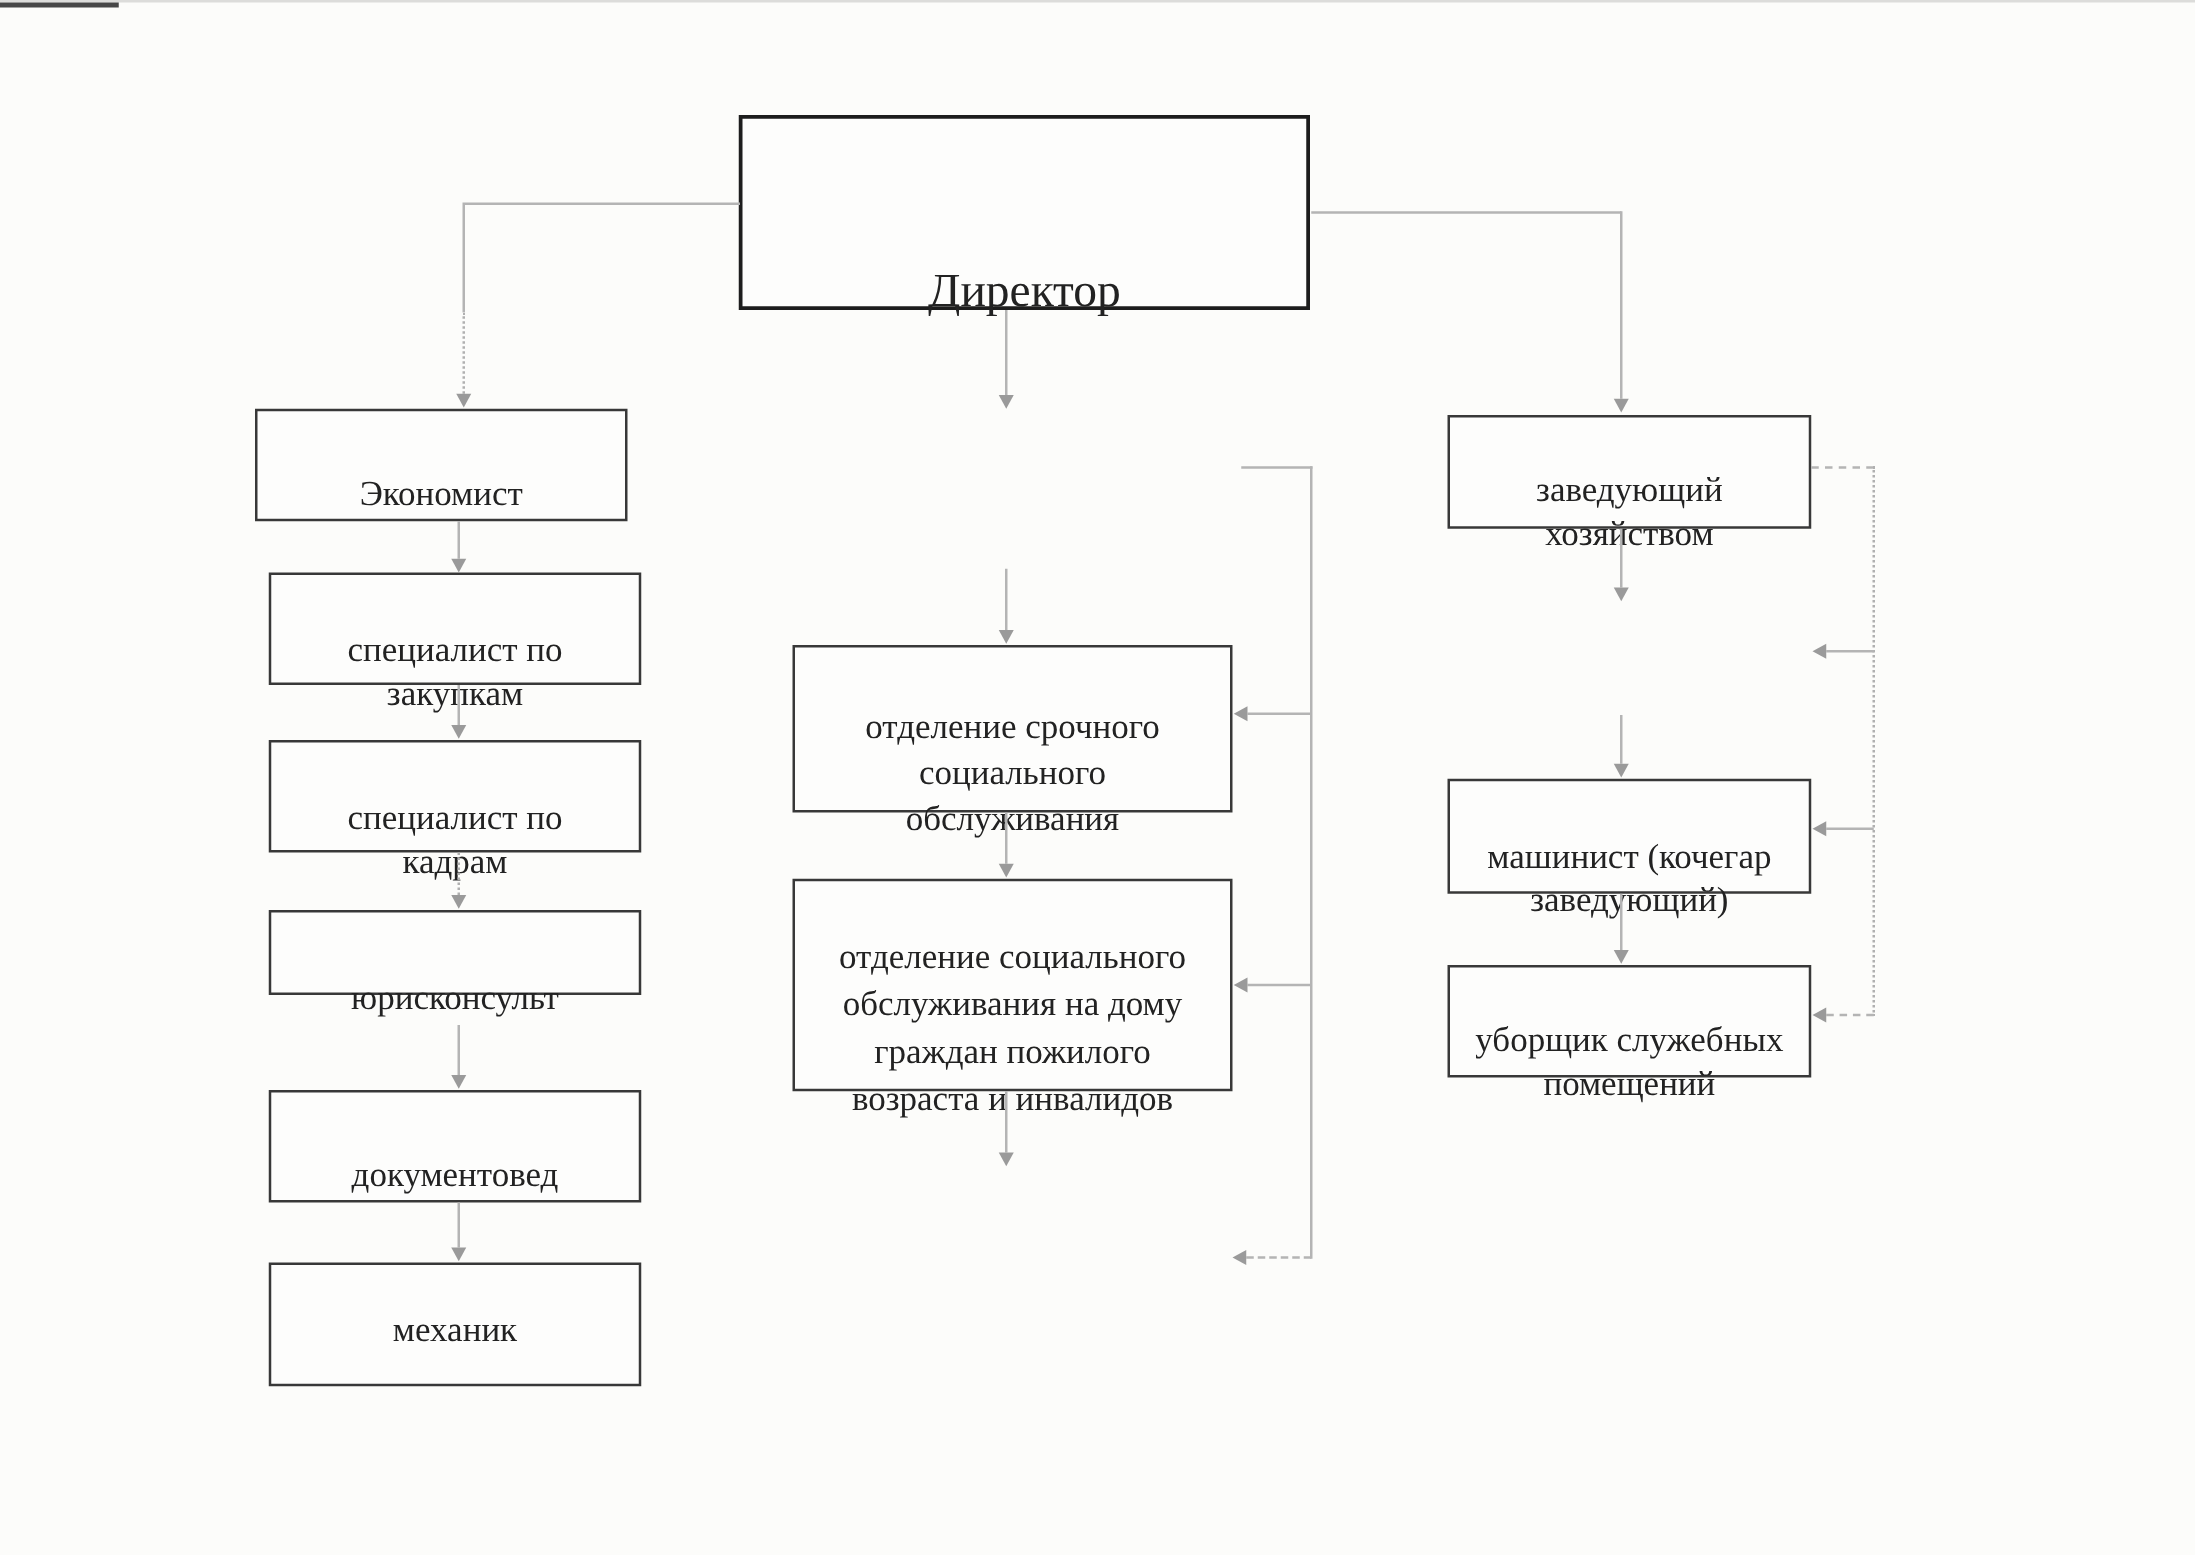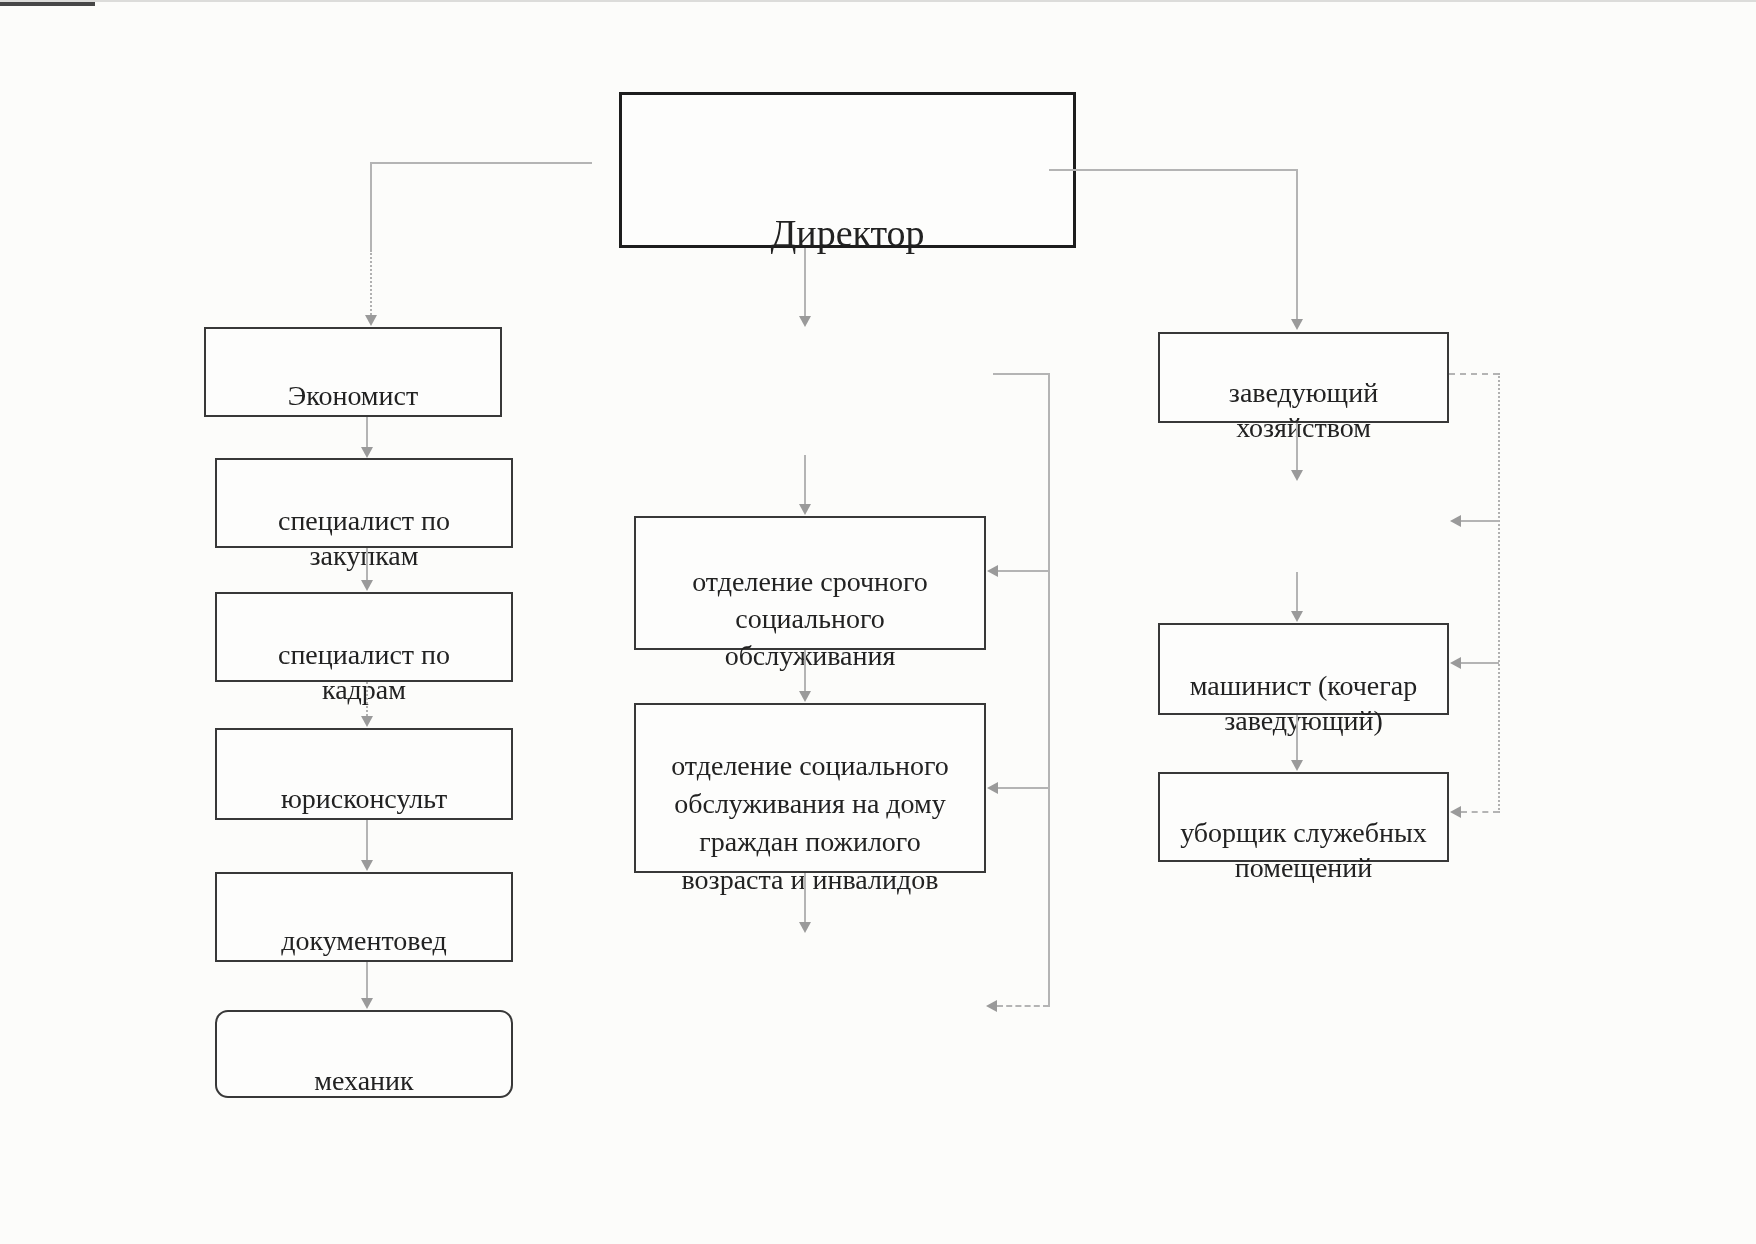--- a/index.html
+++ b/index.html
@@ -42,42 +42,42 @@
   .edge-line{position:absolute;background:#dcdcda;}
 </style>
 </head>
 <body>
 
 <div id="canvas">
 
   <div class="edge-line" style="left:0;top:0;width:1756px;height:2px;"></div>
   <div class="artifact-strip" style="left:0;top:2px;width:95px;height:4px;"></div>
 
-  <div class="box director" style="left:619px;top:92px;width:457px;height:156px;padding-top:72px;">
+  <div class="box director" style="left:591px;top:92px;width:457px;height:156px;padding-top:72px;">
     <span class="lbl">Директор</span>
   </div>
 
   <div class="box" style="left:204px;top:327px;width:298px;height:90px;padding-top:14px;">
     <span class="lbl">Экономист</span>
   </div>
   <div class="box" style="left:215px;top:458px;width:298px;height:90px;padding-top:8px;">
     <span class="lbl">специалист по
 закупкам</span>
   </div>
   <div class="box" style="left:215px;top:592px;width:298px;height:90px;padding-top:8px;">
     <span class="lbl">специалист по
 кадрам</span>
   </div>
-  <div class="box" style="left:215px;top:728px;width:298px;height:92px;padding-top:16px;">
+  <div class="box" style="left:215px;top:728px;width:298px;height:68px;padding-top:16px;">
     <span class="lbl">юрисконсульт</span>
   </div>
   <div class="box" style="left:215px;top:872px;width:298px;height:90px;padding-top:14px;">
     <span class="lbl">документовед</span>
   </div>
-  <div class="box" style="left:215px;top:1010px;width:298px;height:88px;padding-top:16px;border-radius:13px;">
+  <div class="box" style="left:215px;top:1010px;width:298px;height:99px;padding-top:0;">
     <span class="lbl">механик</span>
   </div>
 
   <div class="box" style="left:634px;top:516px;width:352px;height:134px;padding-top:8px;line-height:37px;">
     <span class="lbl">отделение срочного
 социального
 обслуживания</span>
   </div>
   <div class="box" style="left:634px;top:703px;width:352px;height:170px;padding-top:4px;line-height:38px;">
     <span class="lbl">отделение социального

